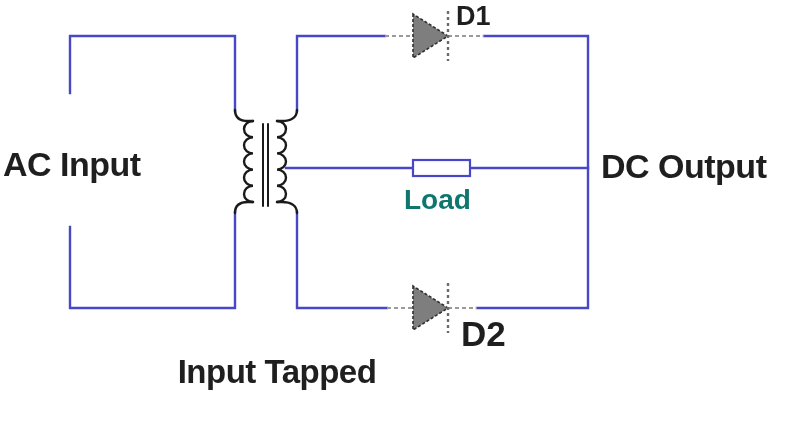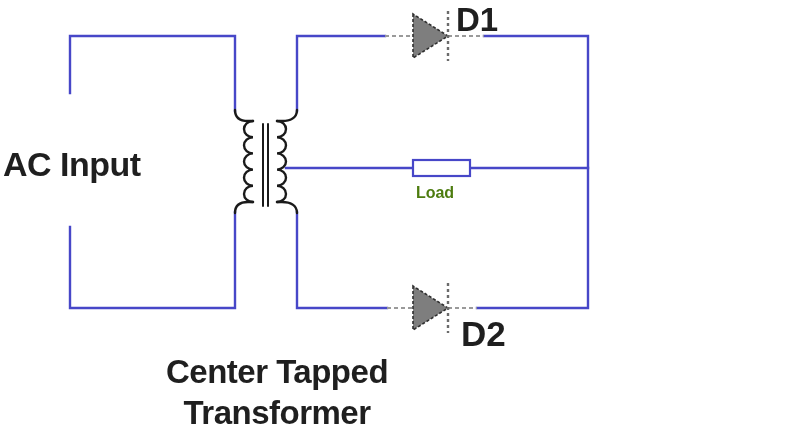--- a/index.html
+++ b/index.html
@@ -22,24 +22,24 @@
   }
   .lbl {
     position: absolute;
     color: #1f1f1f;
     font-weight: 600;
     white-space: nowrap;
     user-select: none;
   }
   .lbl-ac     { left: 3px;  top: 145px; font-size: 34px; letter-spacing: -0.5px; }
   .lbl-dc     { left: 601px; top: 147px; font-size: 34px; letter-spacing: -0.5px; }
-  .lbl-d1     { left: 456px; top: 1px;   font-size: 33px; }
+  .lbl-d1     { left: 456px; top: 1px;   font-size: 27px; }
   .lbl-d2     { left: 461px; top: 314px; font-size: 35px; }
   .lbl-load   { left: 404px; top: 184px; width: 62px; text-align: center;
-                font-size: 16px; color: #4d7c0f; font-weight: 600; }
+                font-size: 28px; color: #0f766e; font-weight: 600; }
   .lbl-caption {
     position: absolute;
     left: 117px; top: 351px; width: 320px;
     text-align: center;
     color: #1f1f1f;
     font-size: 33px;
     font-weight: 600;
     line-height: 41px;
     letter-spacing: -0.5px;
   }
@@ -109,25 +109,25 @@
     <g>
       <polygon points="413,286 413,330 448,308" fill="#7e7e7e" stroke="#2f2f2f" stroke-width="1.6" stroke-dasharray="3,2"></polygon>
       <path d="M448,283 V333" stroke="#6b6b6b" stroke-width="2.4" fill="none" stroke-dasharray="3,3"></path>
     </g>
 
     <rect x="413" y="160" width="57" height="16" fill="#ffffff" stroke="#4747c8" stroke-width="2.2"></rect>
   </svg>
 
   <div class="lbl lbl-ac">AC Input</div>
 
+  <div class="lbl lbl-dc">DC Output</div>
 
   <div class="lbl lbl-d1">D1</div>
 
   <div class="lbl lbl-d2">D2</div>
 
   <div class="lbl lbl-load">Load</div>
 
   <div class="lbl-caption">
-    <div>Center Tapped</div>
-    <div>Transformer</div>
+    <div>Input Tapped</div>
   </div>
 
 </div>
 
 </body></html>

